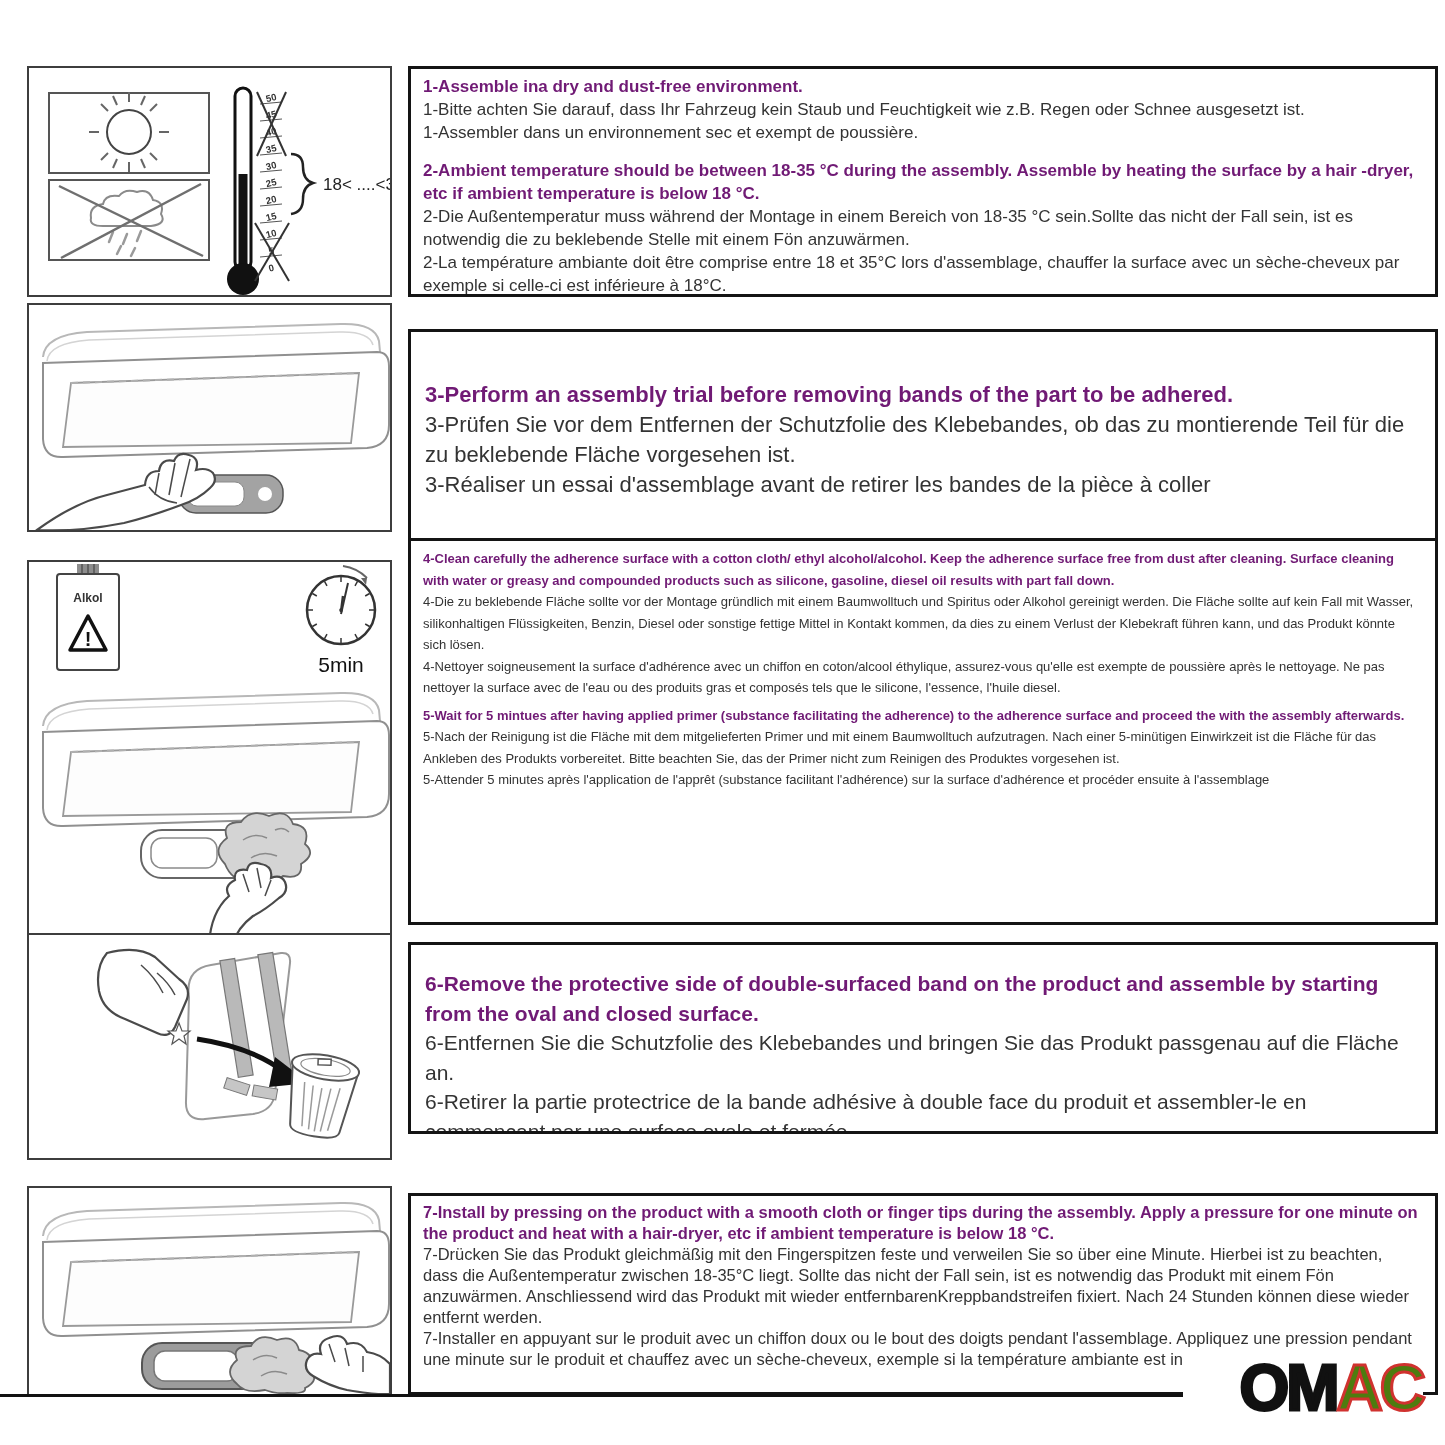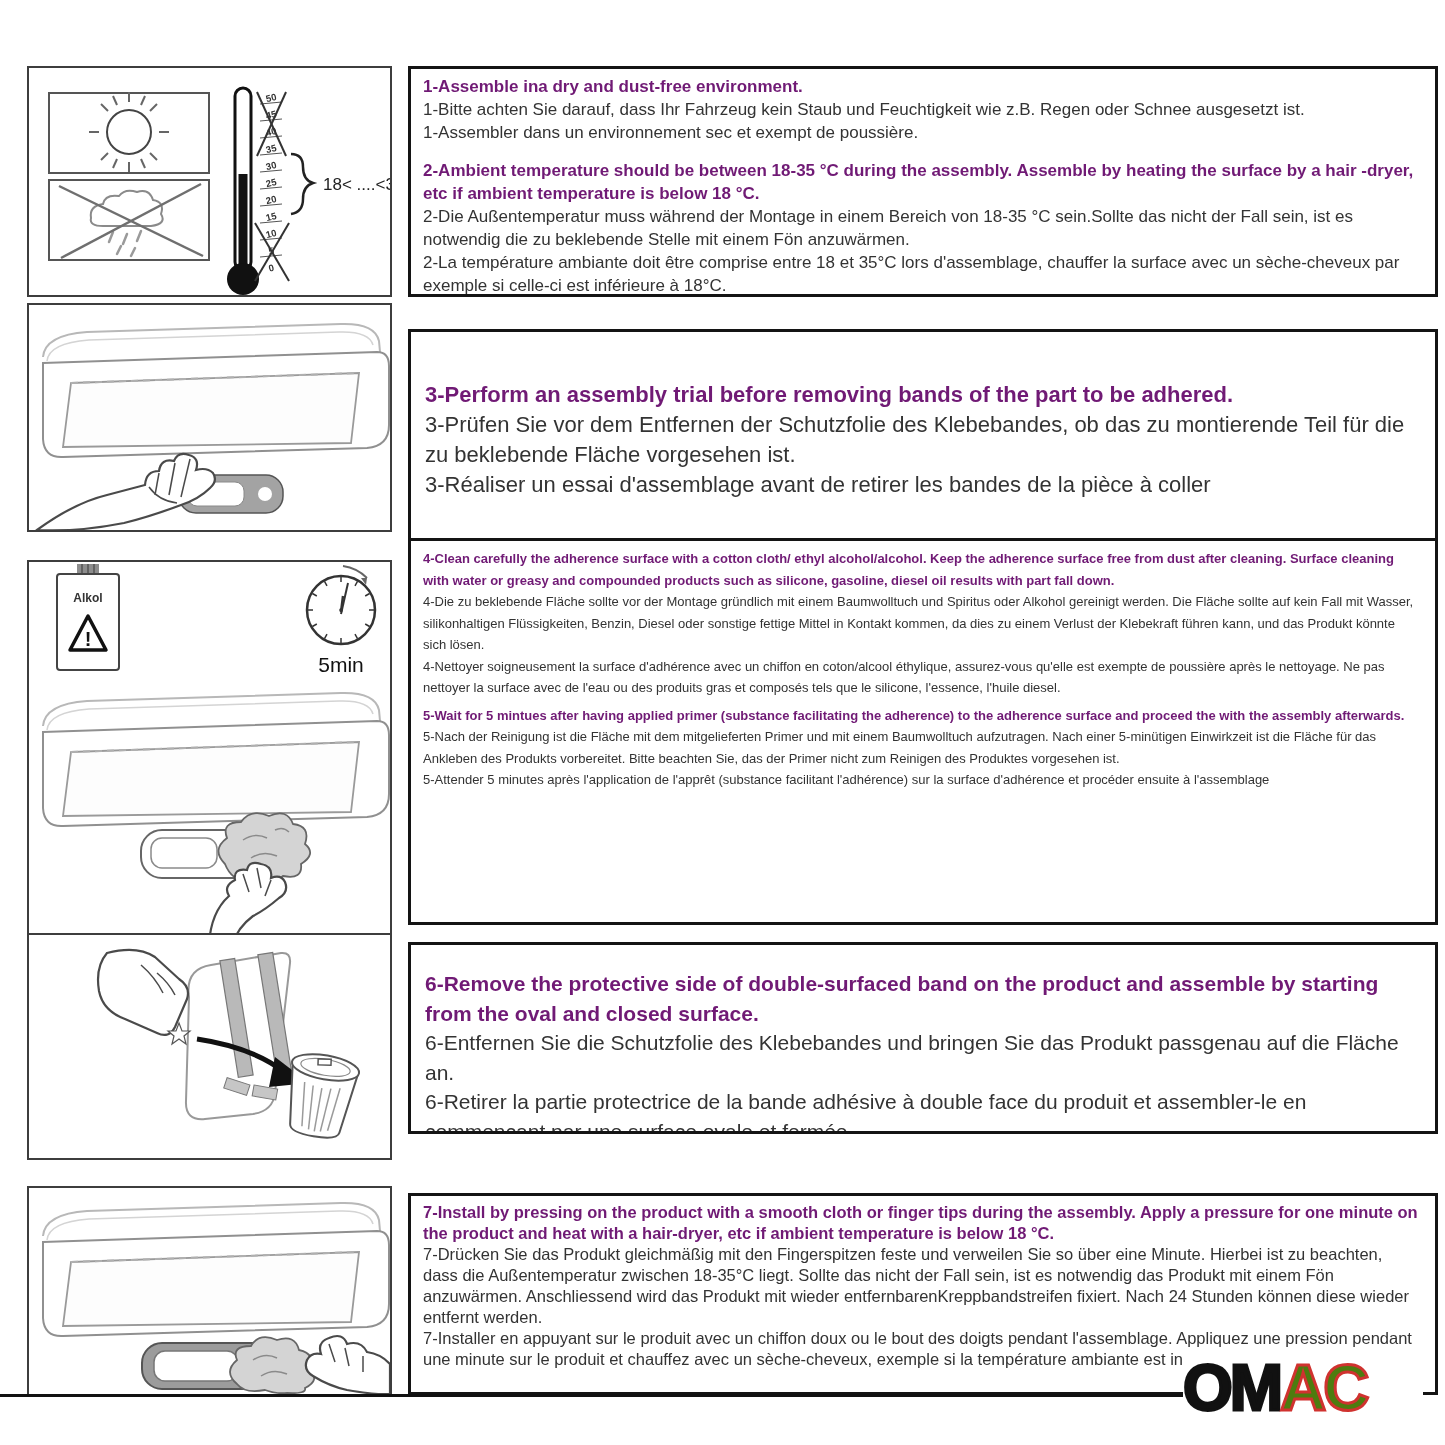--- a/index.html
+++ b/index.html
@@ -21,21 +21,21 @@
   .fs-b { padding:48px 16px 4px 14px; font-size:22px;  line-height:30px;   }
   .fs-c { padding:7px 14px 4px 12px; font-size:13px; line-height:21.5px; }
   .fs-d { padding:24px 16px 4px 14px; font-size:21px;  line-height:29.5px; }
   .fs-e { padding:6px 14px 4px 12px; font-size:16.5px; line-height:21px;   }
 
   .ibox svg { display:block; width:100%; height:100%; }
 
   .rule { position:absolute; left:0; top:1394px; width:1185px; height:3px; background:#111; z-index:2; }
 
   .logo { position:absolute; left:1183px; top:1350px; width:240px; height:76px;
-          background:#fff; z-index:4; display:flex; align-items:center; justify-content:flex-start;
+          background:#fff; z-index:4; display:flex; align-items:center; justify-content:flex-end;
           font-weight:bold; font-size:64px; letter-spacing:-3px; line-height:1; }
   .logo .lb { color:#111; -webkit-text-stroke:3px #111; }
   .logo .lr { color:#4d7c0f; -webkit-text-stroke:3px #d0322f; }
 
   .hidden-defs { position:absolute; width:0; height:0; overflow:hidden; }
 </style>
 </head>
 <body>
 
 <div class="page">

